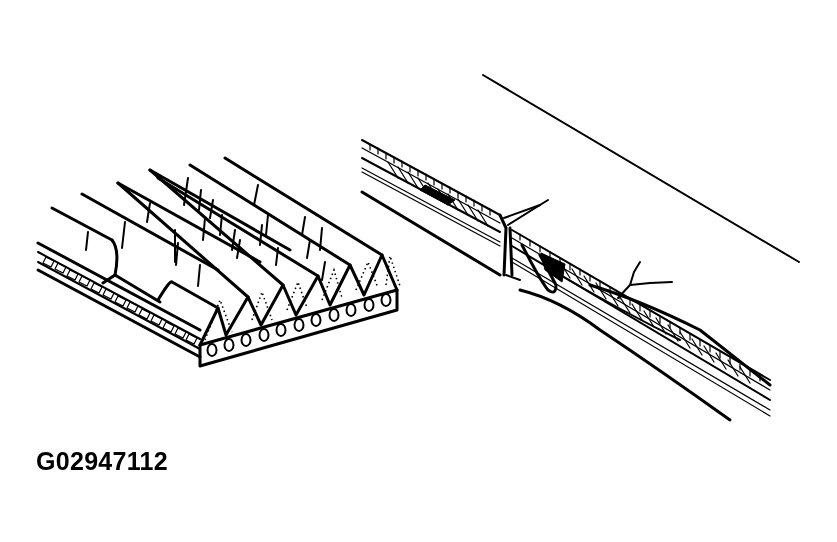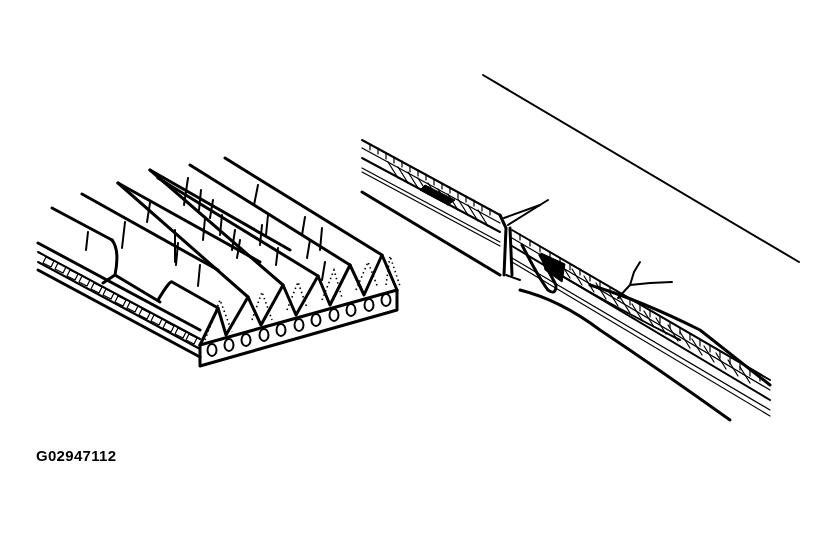--- a/index.html
+++ b/index.html
@@ -1,20 +1,20 @@
 <!DOCTYPE html>
 <html><head>
   <meta charset="utf-8">
   <style>
     html, body { margin: 0; padding: 0; background: #ffffff; }
     body { width: 837px; height: 542px; position: relative; overflow: hidden; }
     .canvas { position: absolute; left: 0; top: 0; width: 837px; height: 542px; }
     .caption {
       position: absolute; left: 36px; top: 447px;
-      font-family: "Liberation Sans", sans-serif; font-size: 15px; font-weight: bold;
+      font-family: "Liberation Sans", sans-serif; font-size: 25px; font-weight: bold;
       color: #000000; letter-spacing: 0.3px;
     }
     svg .ln { stroke: #000; fill: none; stroke-linecap: round; stroke-linejoin: round; }
     svg .thick { stroke-width: 3; }
     svg .med { stroke-width: 2; }
     svg .thin { stroke-width: 1.2; }
     svg .dot { stroke: #000; fill: none; stroke-width: 1.6; stroke-dasharray: 1.5 3; }
     svg .fillblk { fill: #000; stroke: #000; }
   </style>
 </head>

